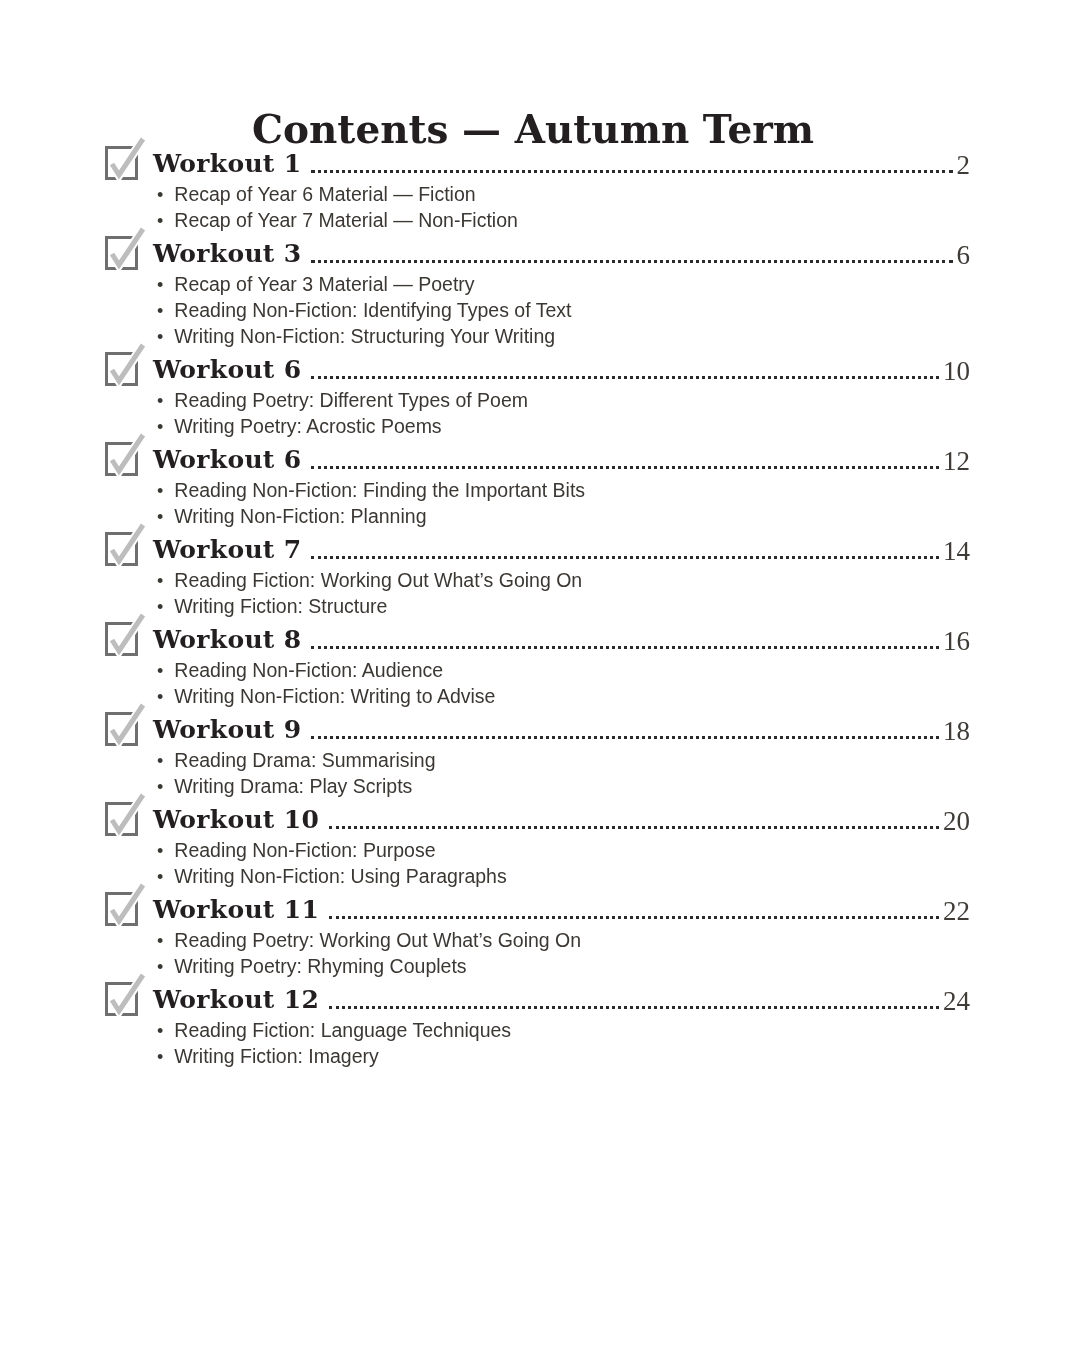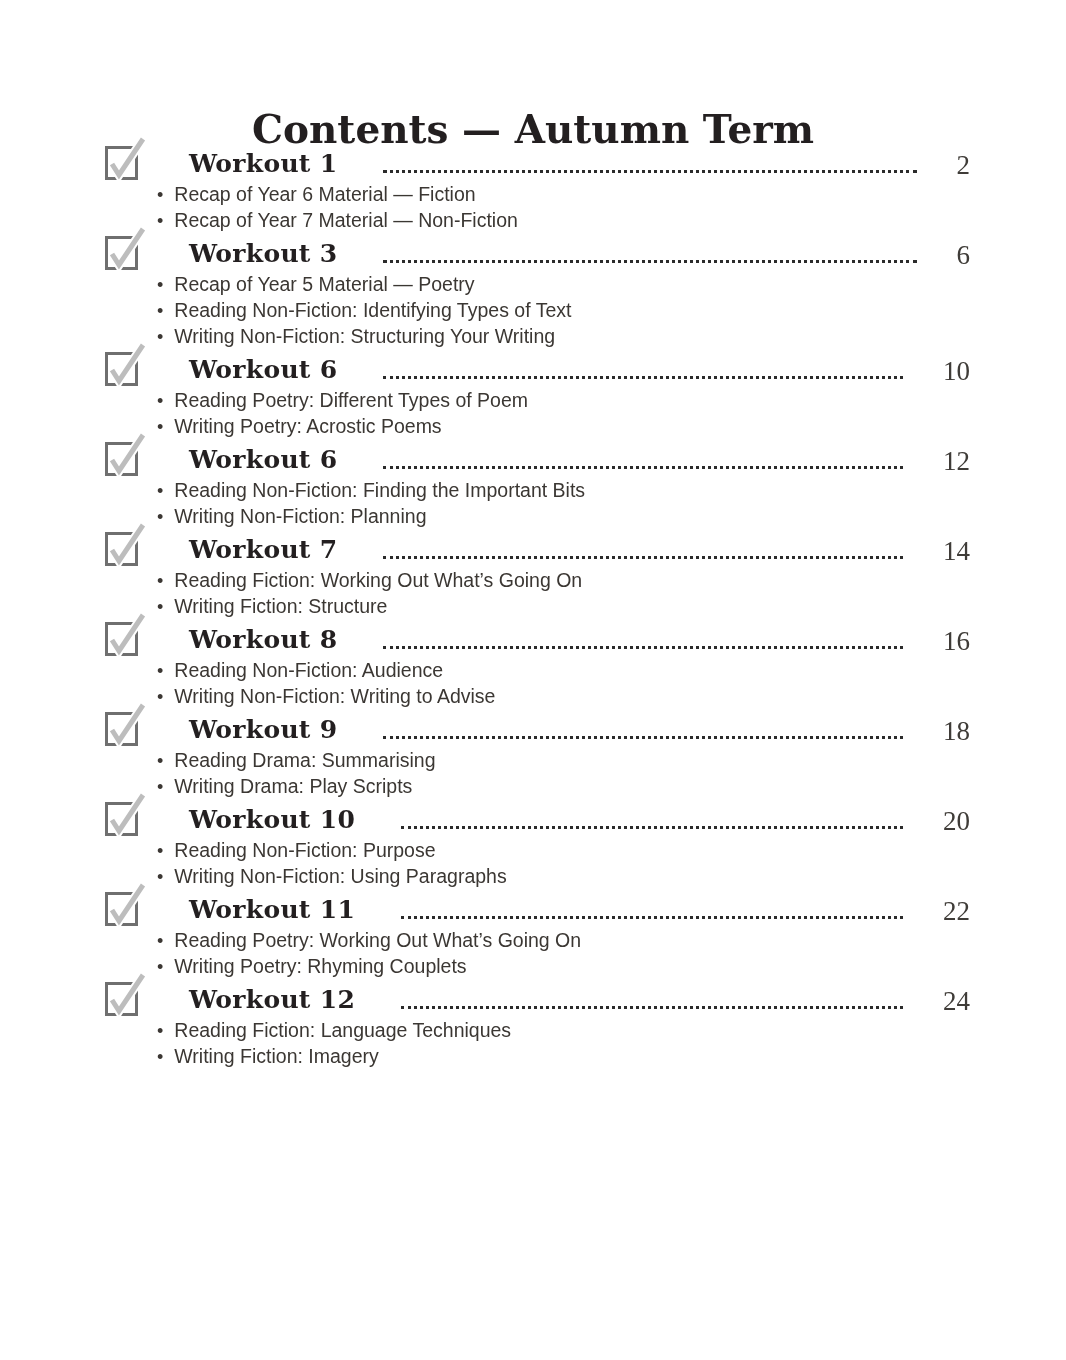--- a/index.html
+++ b/index.html
@@ -27,21 +27,20 @@
     position: absolute;
     top: 144px;
     left: 105px;
     width: 865px;
   }
   .entry { }
   .entry-head {
     display: flex;
     align-items: center;
     height: 38px;
-    gap: 36px;
   }
   .checkbox {
     position: relative;
     flex: none;
     width: 27px;
     height: 28px;
     border: 3px solid #6f6f6f;
     margin-right: 15px;
     background: #ffffff;
     cursor: pointer;
@@ -144,21 +143,21 @@
         </svg>
       </span>
       <span class="workout-label">Workout 3</span>
       <span class="dot-leader"></span>
       <span class="page-number">6</span>
     </div>
     <ul class="topic-list">
 
     <li class="topic-item">
         <span class="bullet-icon">•</span>
-        <span>Recap of Year 5 Material — Poetry</span>
+        <span>Recap of Year 3 Material — Poetry</span>
       </li>
         </ul>
   </div>
 
   <div class="entry">
     <ul class="topic-list">
 
     <li class="topic-item">
         <span class="bullet-icon">•</span>
         <span>Reading Non-Fiction: Identifying Types of Text</span>

